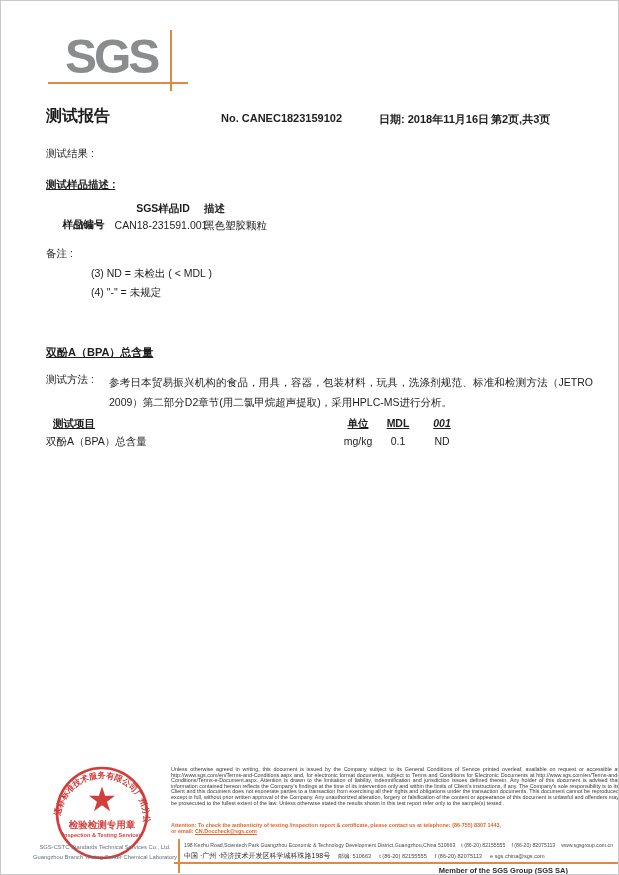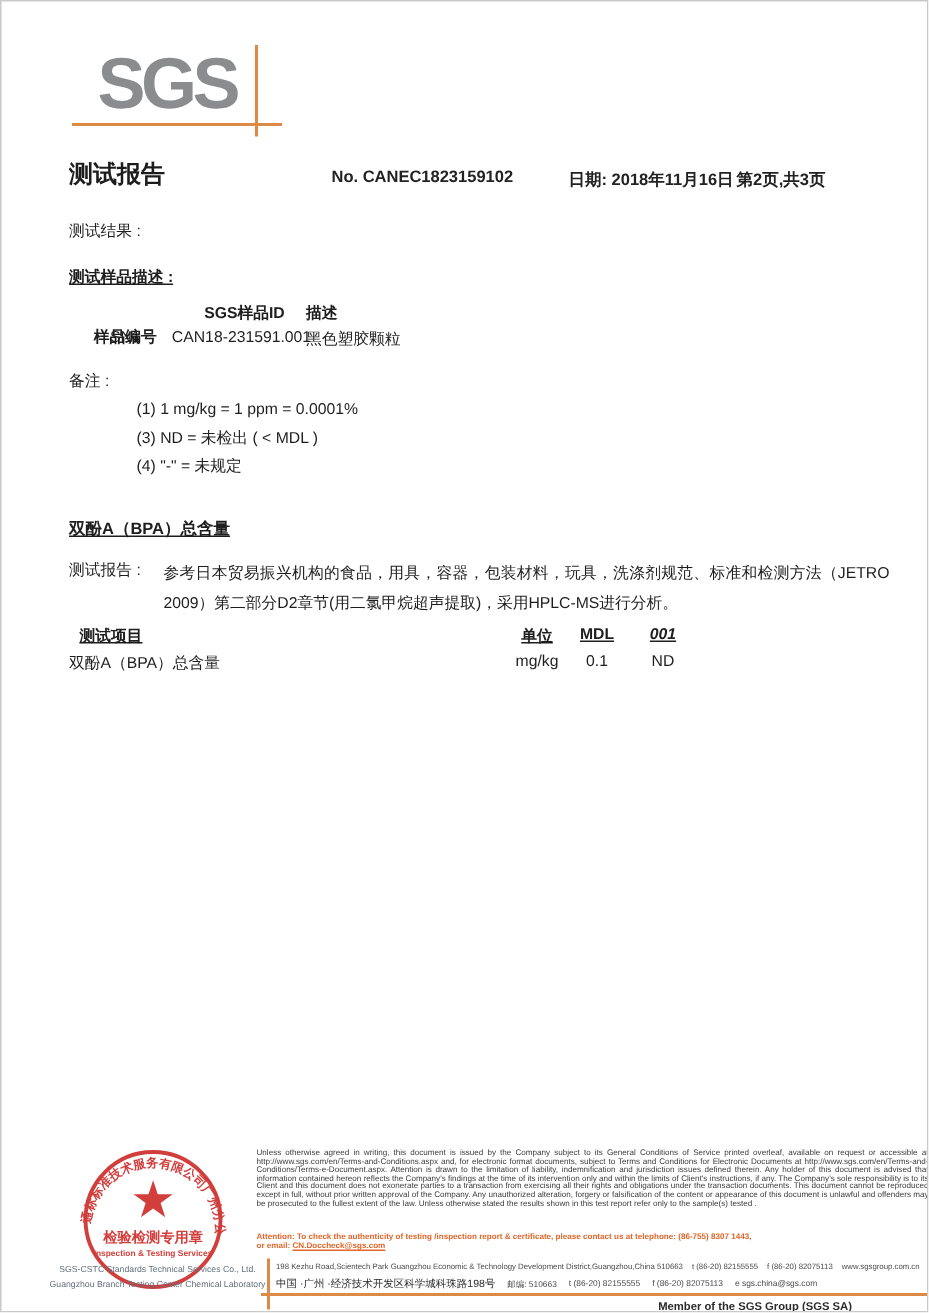--- a/index.html
+++ b/index.html
@@ -75,28 +75,27 @@
 
   <div class="abs t smp-h1">样品编号</div>
   <div class="abs t smp-h2">SGS样品ID</div>
   <div class="abs t smp-h3">描述</div>
   <div class="abs t smp-v1">SN1</div>
   <div class="abs t smp-v2">CAN18-231591.001</div>
   <div class="abs t smp-v3">黑色塑胶颗粒</div>
 
   <div class="abs t lbl-remarks">备注 :</div>
   <div class="abs t remarks">
-    <div>(1) 1 mg/kg = 1 ppm = 0.0001%</div>
     <div>(3) ND = 未检出 ( &lt; MDL )</div>
     <div>(4) "-" = 未规定</div>
   </div>
 
   <div class="abs t bpa-heading">双酚A（BPA）总含量</div>
 
-  <div class="abs t lbl-method">测试报告 :</div>
+  <div class="abs t lbl-method">测试方法 :</div>
   <div class="abs t method-text">参考日本贸易振兴机构的食品，用具，容器，包装材料，玩具，洗涤剂规范、标准和检测方法（JETRO 2009）第二部分D2章节(用二氯甲烷超声提取)，采用HPLC-MS进行分析。</div>
 
   <div class="abs t rt-h-item">测试项目</div>
   <div class="abs t rt-h-unit">单位</div>
   <div class="abs t rt-h-mdl">MDL</div>
   <div class="abs t rt-h-sample">001</div>
   <div class="abs t rt-v-item">双酚A（BPA）总含量</div>
   <div class="abs t rt-v-unit">mg/kg</div>
   <div class="abs t rt-v-mdl">0.1</div>
   <div class="abs t rt-v-value">ND</div>

